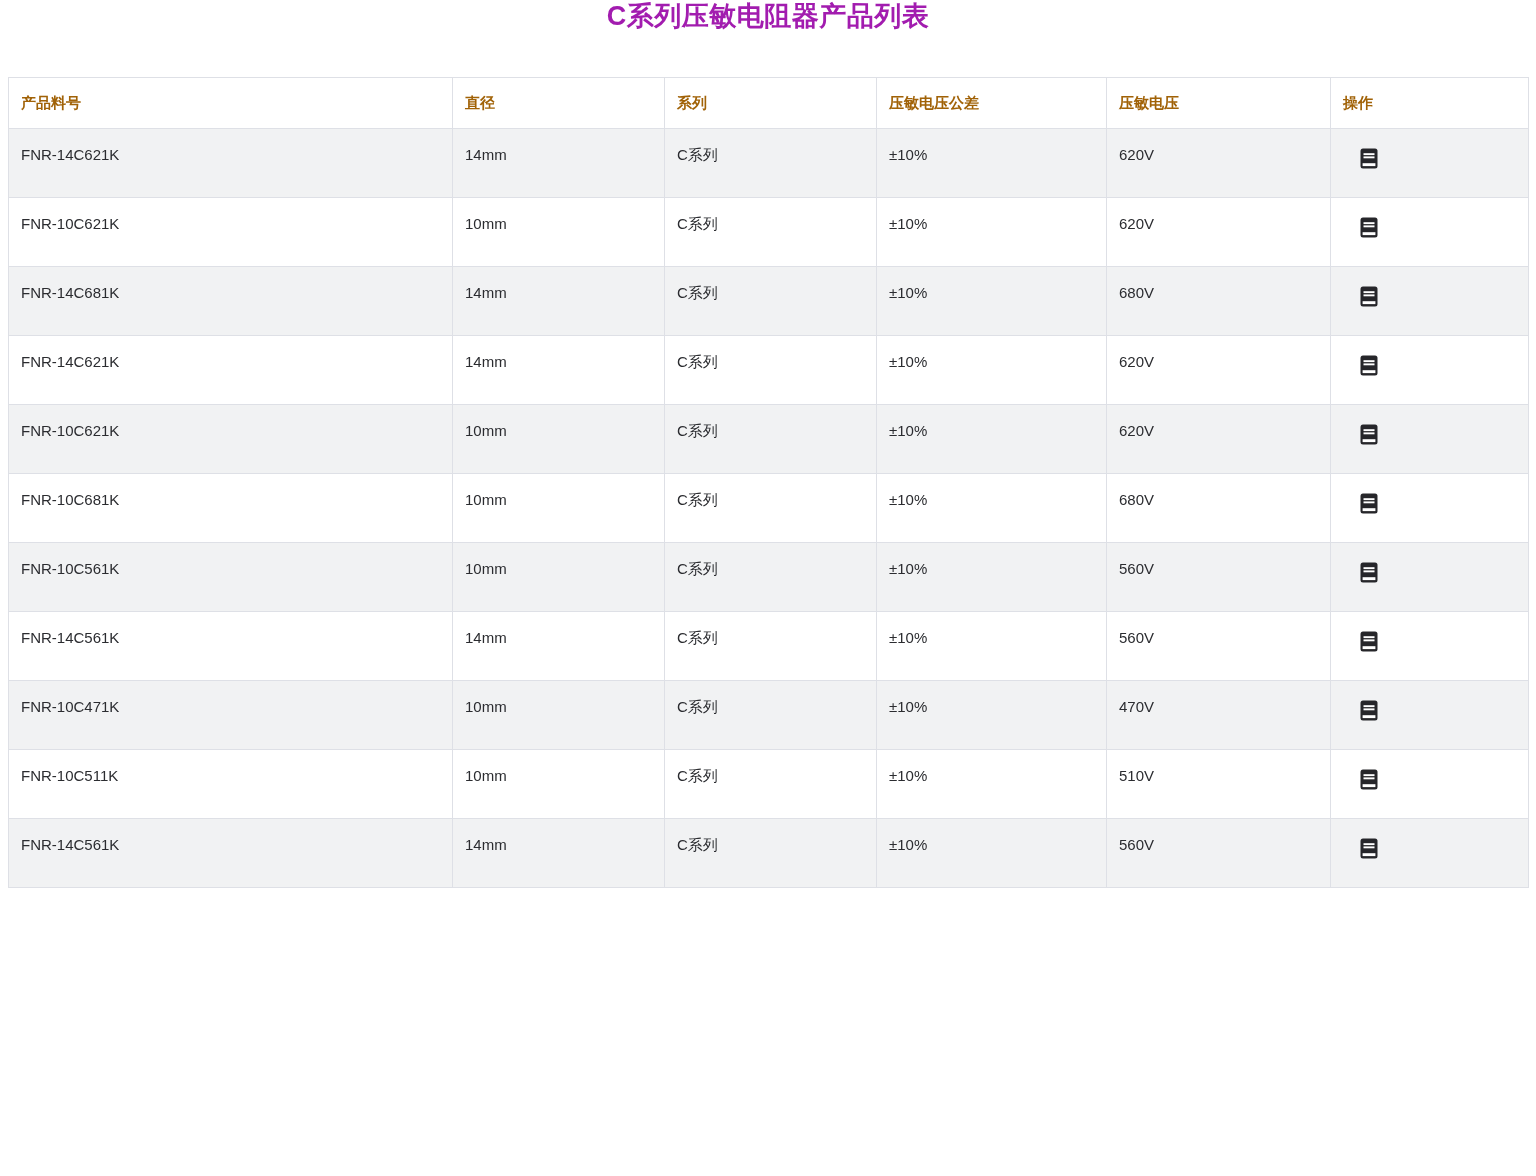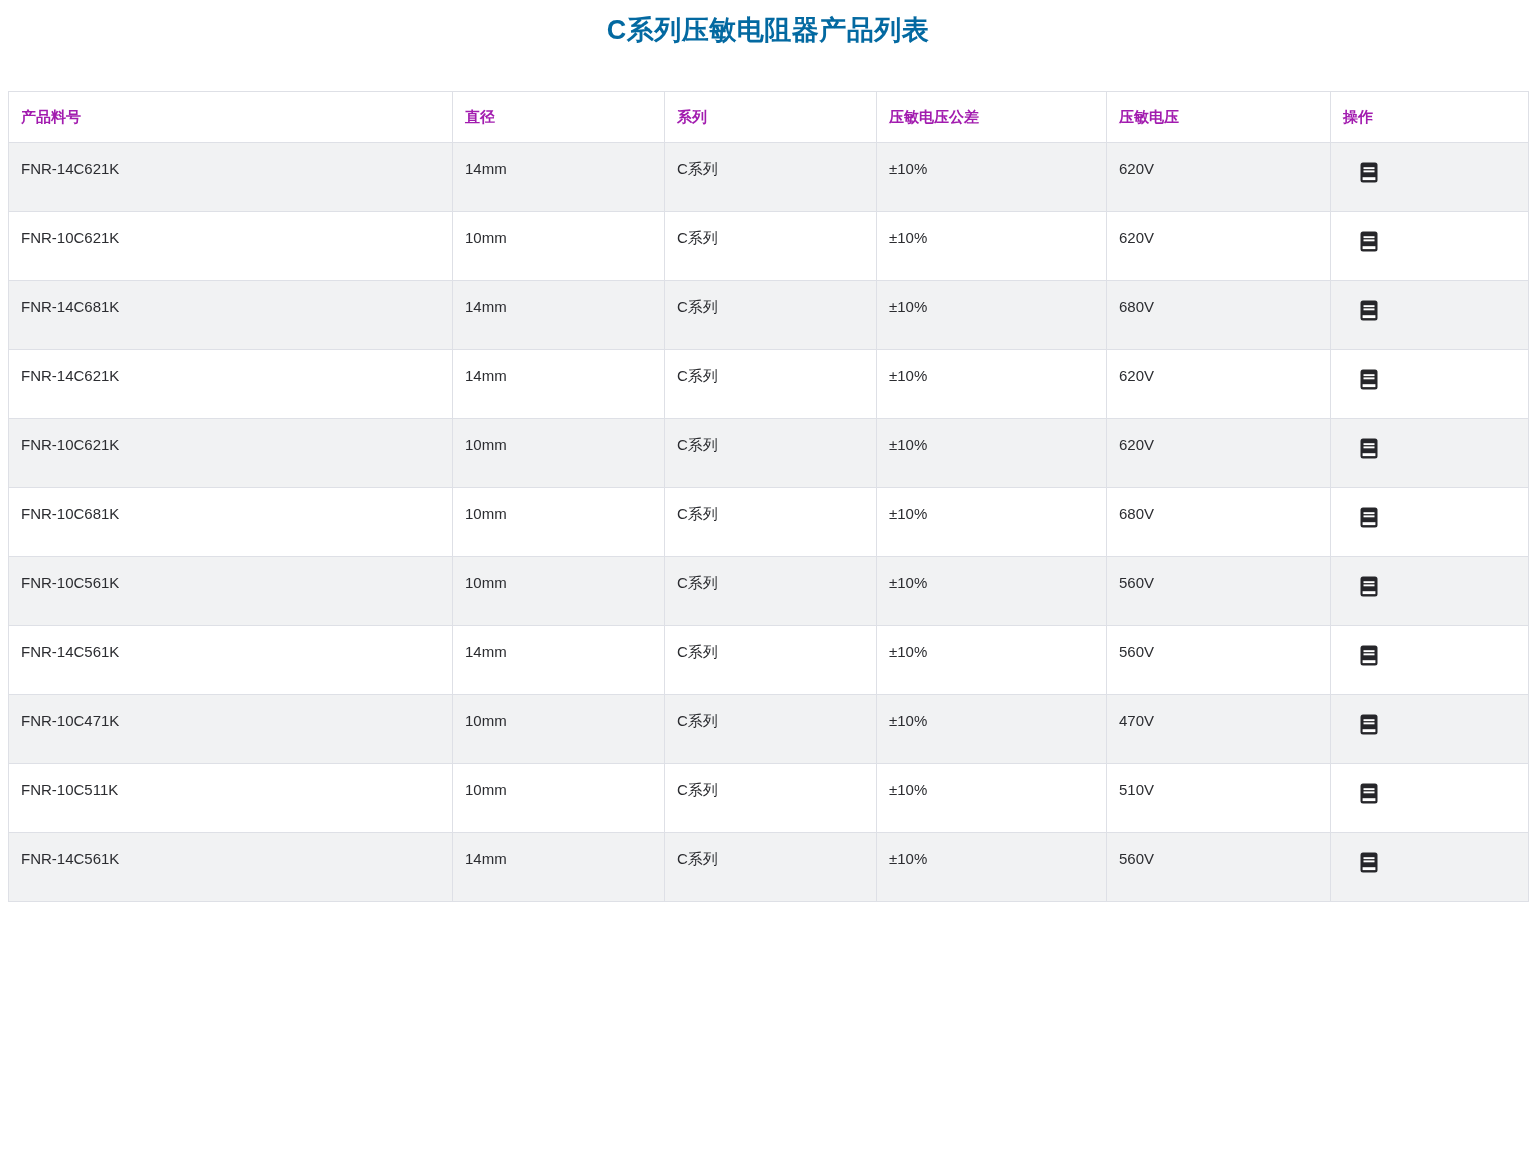--- a/index.html
+++ b/index.html
@@ -6,26 +6,26 @@
     margin: 0;
     padding: 0;
     background: #ffffff;
     width: 1536px;
     height: 1176px;
     overflow: hidden;
     font-family: "Liberation Sans", "DejaVu Sans", sans-serif;
   }
   .page-title {
     margin: 0;
-    padding-top: 15px;
+    padding-top: 1px;
     text-align: center;
     font-size: 27px;
     line-height: 31px;
     font-weight: 700;
-    color: #0369a1;
+    color: #a21caf;
     letter-spacing: 0.5px;
   }
   table.product-table {
     border-collapse: collapse;
     table-layout: fixed;
     width: 1520px;
     margin: 45px 8px 0 8px;
   }
   .product-table col.c-part      { width: 444px; }
   .product-table col.c-diameter  { width: 212px; }
@@ -41,21 +41,21 @@
     box-sizing: border-box;
     overflow: hidden;
     white-space: nowrap;
   }
   .product-table th {
     height: 51px;
     padding: 0 12px;
     vertical-align: middle;
     font-size: 15px;
     font-weight: 700;
-    color: #a21caf;
+    color: #a16207;
     background: #ffffff;
   }
   .product-table td {
     height: 69px;
     padding: 17px 12px 0 12px;
     vertical-align: top;
     font-size: 15px;
     font-weight: 400;
     color: #2b2c30;
     background: #ffffff;

